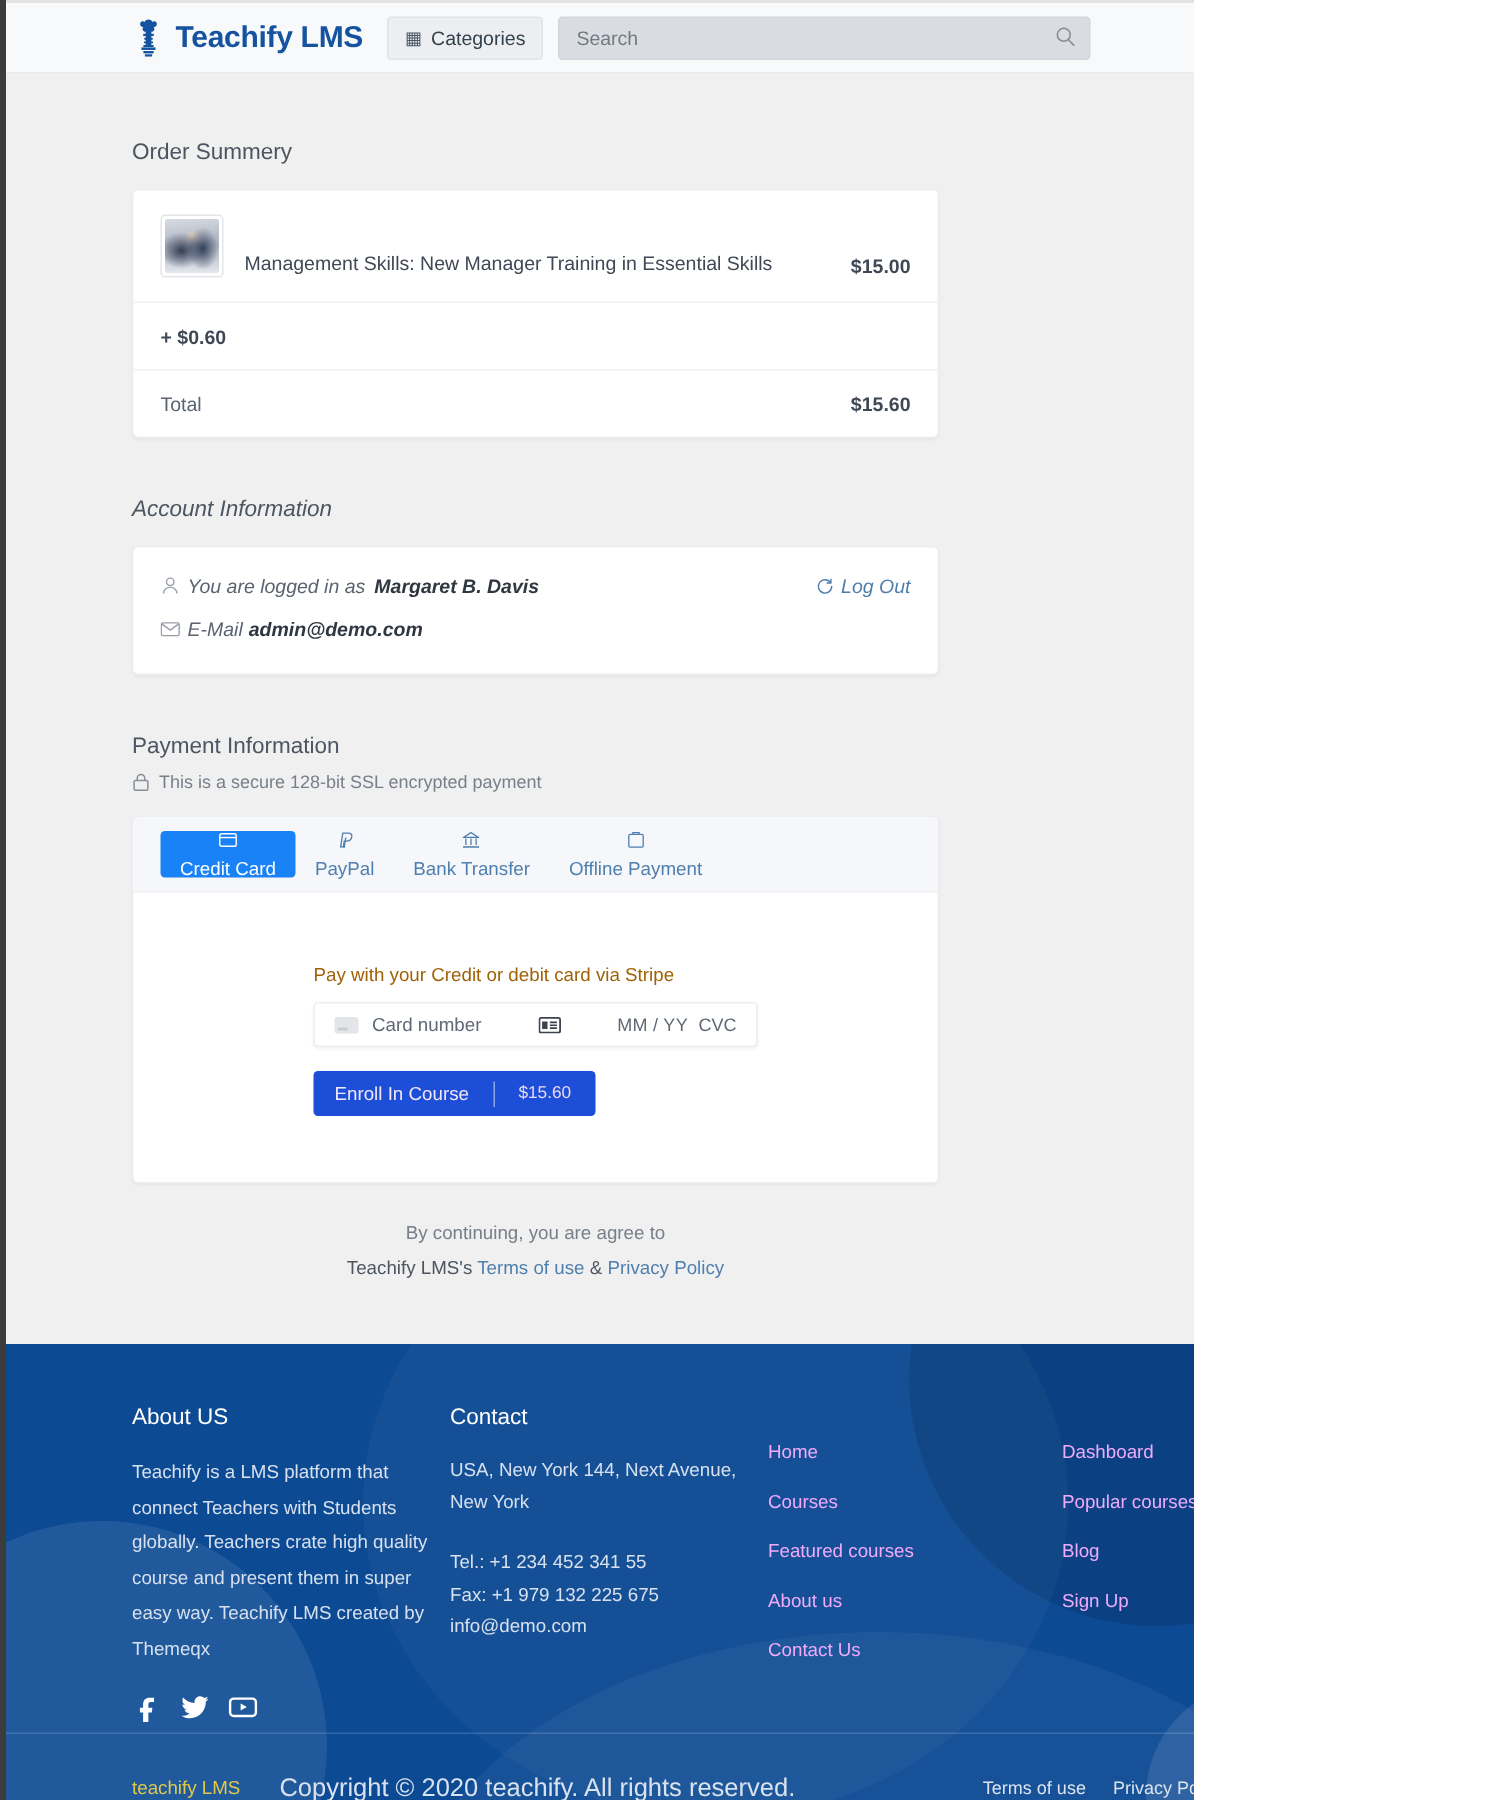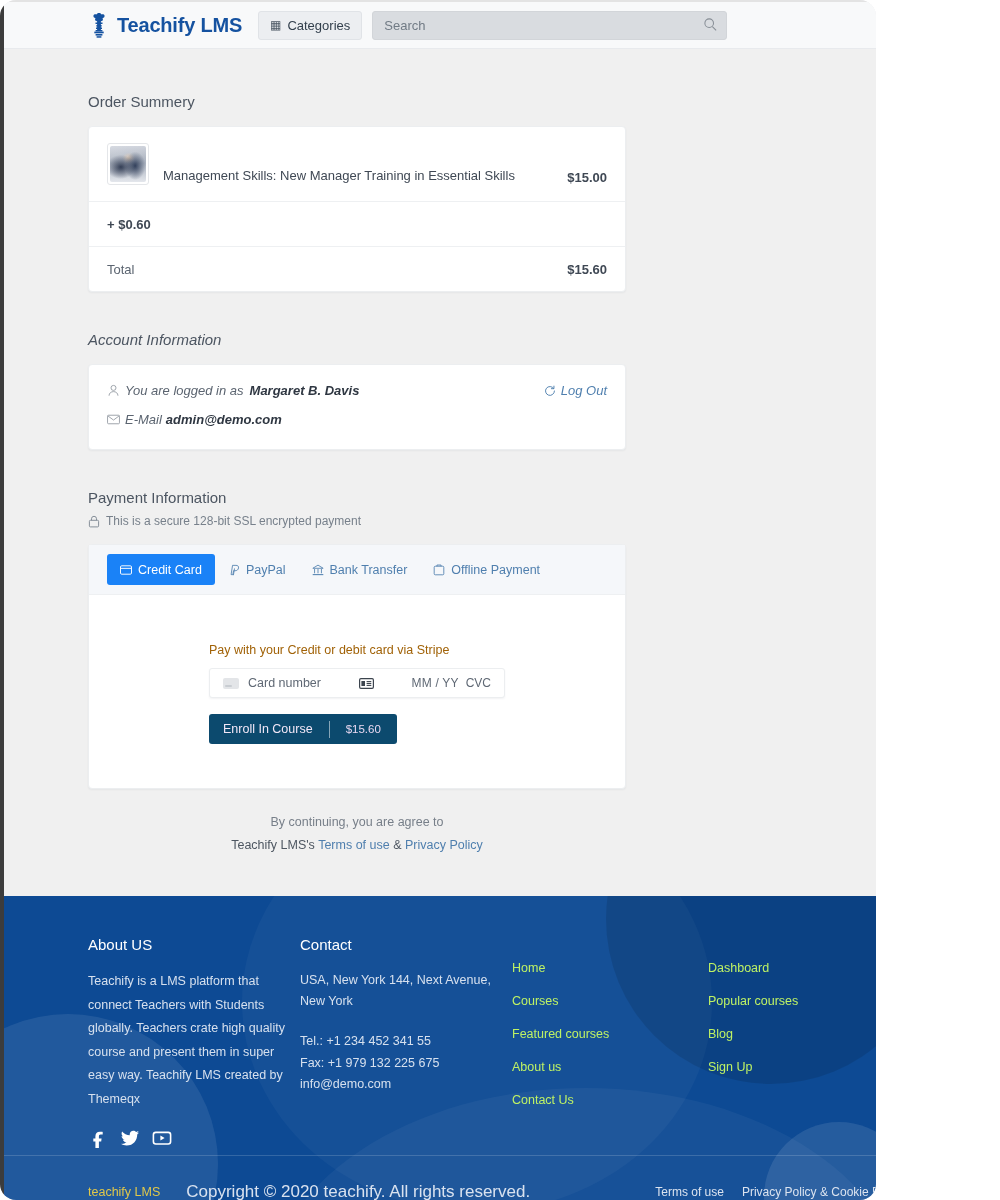--- a/index.html
+++ b/index.html
@@ -5,24 +5,23 @@
   * { box-sizing: border-box; }
   html, body {
     margin: 0; padding: 0;
     width: 1000px; height: 1200px;
     font-family: "Liberation Sans", sans-serif;
     background: #ffffff;
     overflow: hidden;
   }
   .page {
     position: relative;
-    width: 876px; height: 1200px;
+    width: 796px; height: 1200px;
     background: #f7f8fa;
     overflow: hidden;
-    border-radius: 16px;
   }
   
   .win-edge-left {
     position: absolute; left: 0; top: 0; width: 4px; height: 1200px;
     background: #3c3c3c; z-index: 60;
   }
   .win-edge-top {
     position: absolute; left: 0; top: 0; width: 1000px; height: 2px;
     background: #e3e3e3; z-index: 59;
   }
@@ -167,20 +166,21 @@
   .pay-card { padding: 0; min-height: 245px; }
   .tabs {
     display: flex; align-items: center;
     background: #f5f7fa; border-bottom: 1px solid #eef0f2;
   }
   .tab {
     display: flex; align-items: center; gap: 6px;
     height: 31px; padding: 0 13px; margin: 9px 0 9px 0;
     font-size: 12.5px; color: #4f7fae; cursor: pointer; white-space: nowrap;
     border-radius: 3px;
+    flex-direction: column;
   }
   .tab:first-child { margin-left: 18px; }
   .tab.active { background: #1a82f7; color: #fff; }
   .tab .t-ico { width: 12px; height: 12px; flex: 0 0 auto; }
 
   .stripe-block { padding: 48px 0 0 120px; }
   .stripe-title { font-size: 12.5px; color: #a16207; margin-bottom: 11px; }
   .card-field {
     width: 296px; height: 30px; background: #fff;
     border: 1px solid #eceef0; border-radius: 3px;
@@ -194,21 +194,21 @@
   .cc-ico::after {
     content: ""; position: absolute; left: 2px; bottom: 2px;
     width: 7px; height: 2px; background: #c9cdd2; border-radius: 1px;
   }
   .cc-ph { font-size: 12.5px; color: #5f6874; text-align: center; }
   .cc-mid { margin-left: auto; margin-right: auto; }
   .cc-exp { font-size: 12px; color: #5f6874; letter-spacing: .2px; }
   .cc-cvc { font-size: 12px; color: #5f6874; margin-left: 7px; }
   .enroll-btn {
     margin-top: 16px; display: inline-flex; align-items: center;
-    height: 30px; border-radius: 3px; background: #0c4a6e;
+    height: 30px; border-radius: 3px; background: #1d4ed8;
     color: #f2e7f7; cursor: pointer; border: none; padding: 0;
     font-family: "Liberation Sans", sans-serif;
   }
   .enroll-label { font-size: 12.5px; padding: 0 16px 0 14px; }
   .enroll-sep { width: 1px; height: 17px; background: rgba(255,255,255,.5); }
   .enroll-amt { font-size: 11.5px; padding: 0 16px; color: #ead9f2; }
 
   .terms {
     text-align: center; margin: 26px 0 0 0; width: 538px; margin-left: 84px;
   }
@@ -236,21 +236,21 @@
   .fcol-contact { width: 212px; }
   .fcol-links { width: 196px; padding-top: 25px; }
   .f-head {
     font-size: 15px; color: #ffffff; font-weight: normal; margin: 0 0 17px 0;
   }
   .f-text { font-size: 12.5px; line-height: 1.88; color: #d6e0ee; }
   .f-addr { font-size: 12.5px; line-height: 1.68; color: #d6e0ee; }
   .f-contact-block { margin-top: 19px; }
   .f-contact-block div { font-size: 12.5px; line-height: 1.73; color: #d6e0ee; }
   .f-link {
-    display: block; font-size: 12.5px; color: #bef264;
+    display: block; font-size: 12.5px; color: #f0abfc;
     text-decoration: none; margin-bottom: 19px; cursor: pointer;
   }
   .socials { display: flex; gap: 12px; margin-top: 17px; align-items: center; }
   .soc { width: 20px; height: 20px; cursor: pointer; }
   .footer-bar {
     position: absolute; left: 0; bottom: 0; width: 100%; height: 72px;
     border-top: 1px solid rgba(255,255,255,.16); z-index: 3;
     display: flex; align-items: center; padding: 0 84px;
   }
   .fb-brand { font-size: 12.5px; color: #e0c84a; margin-right: 26px; }

